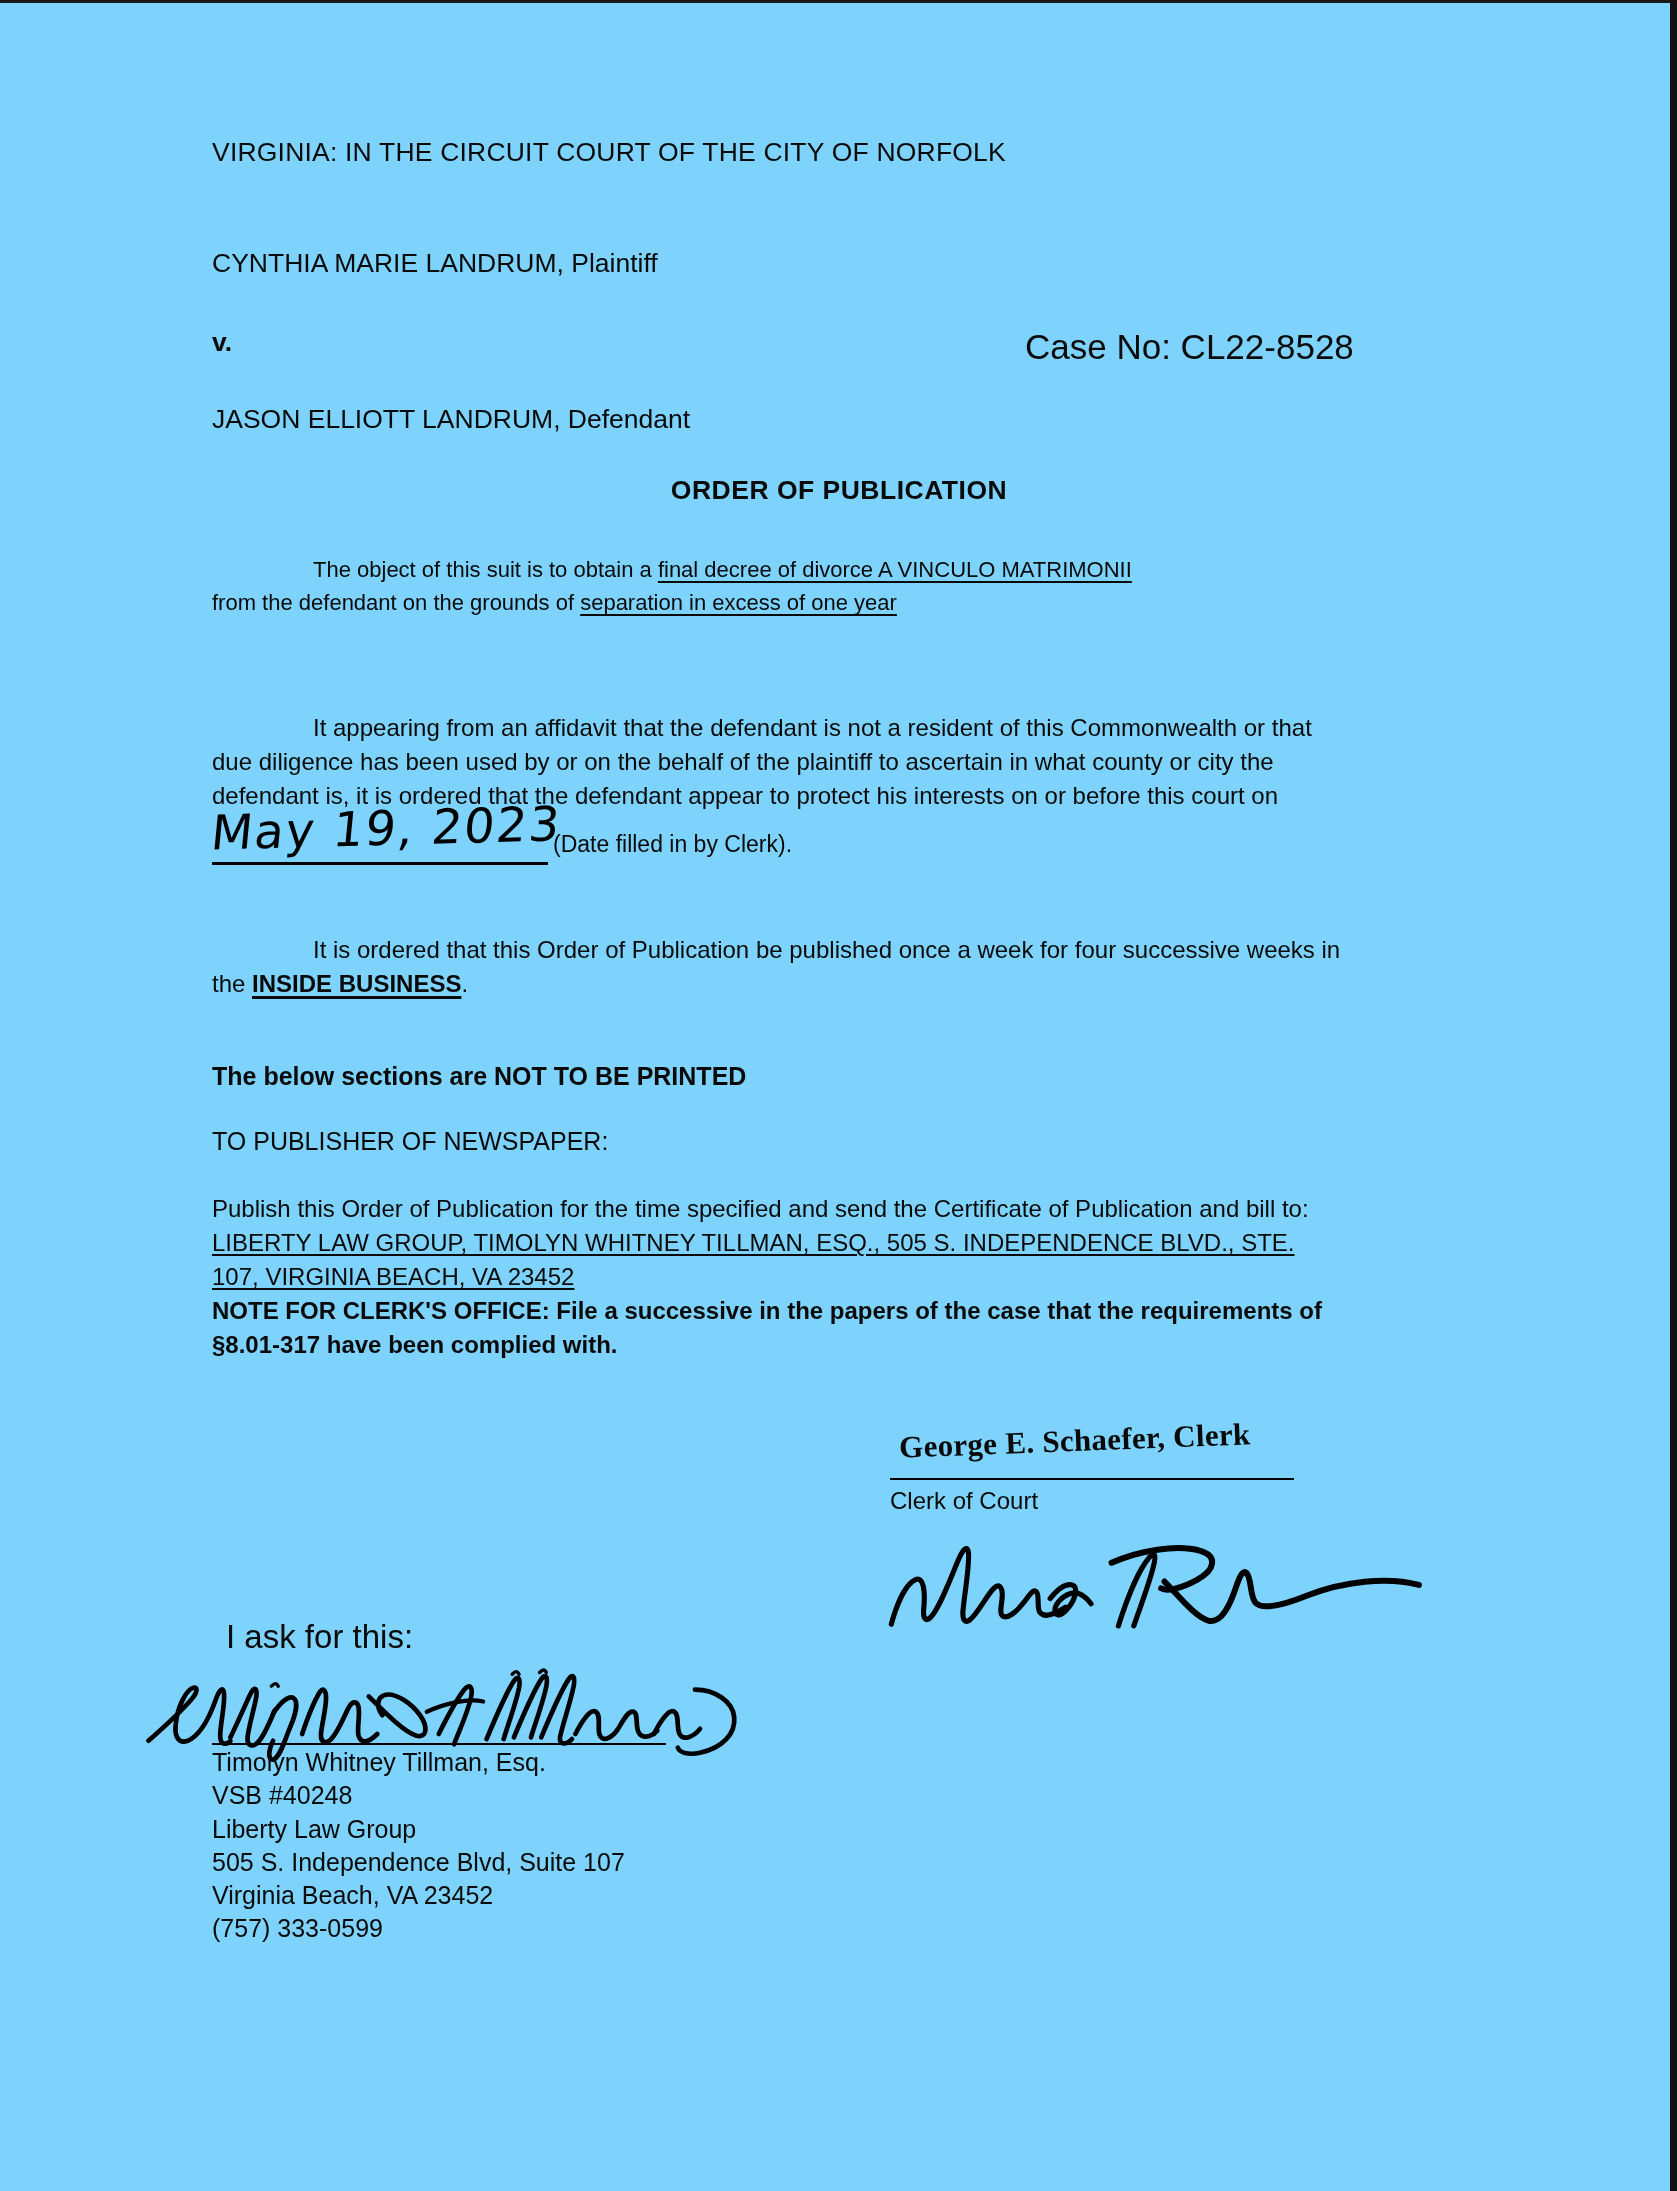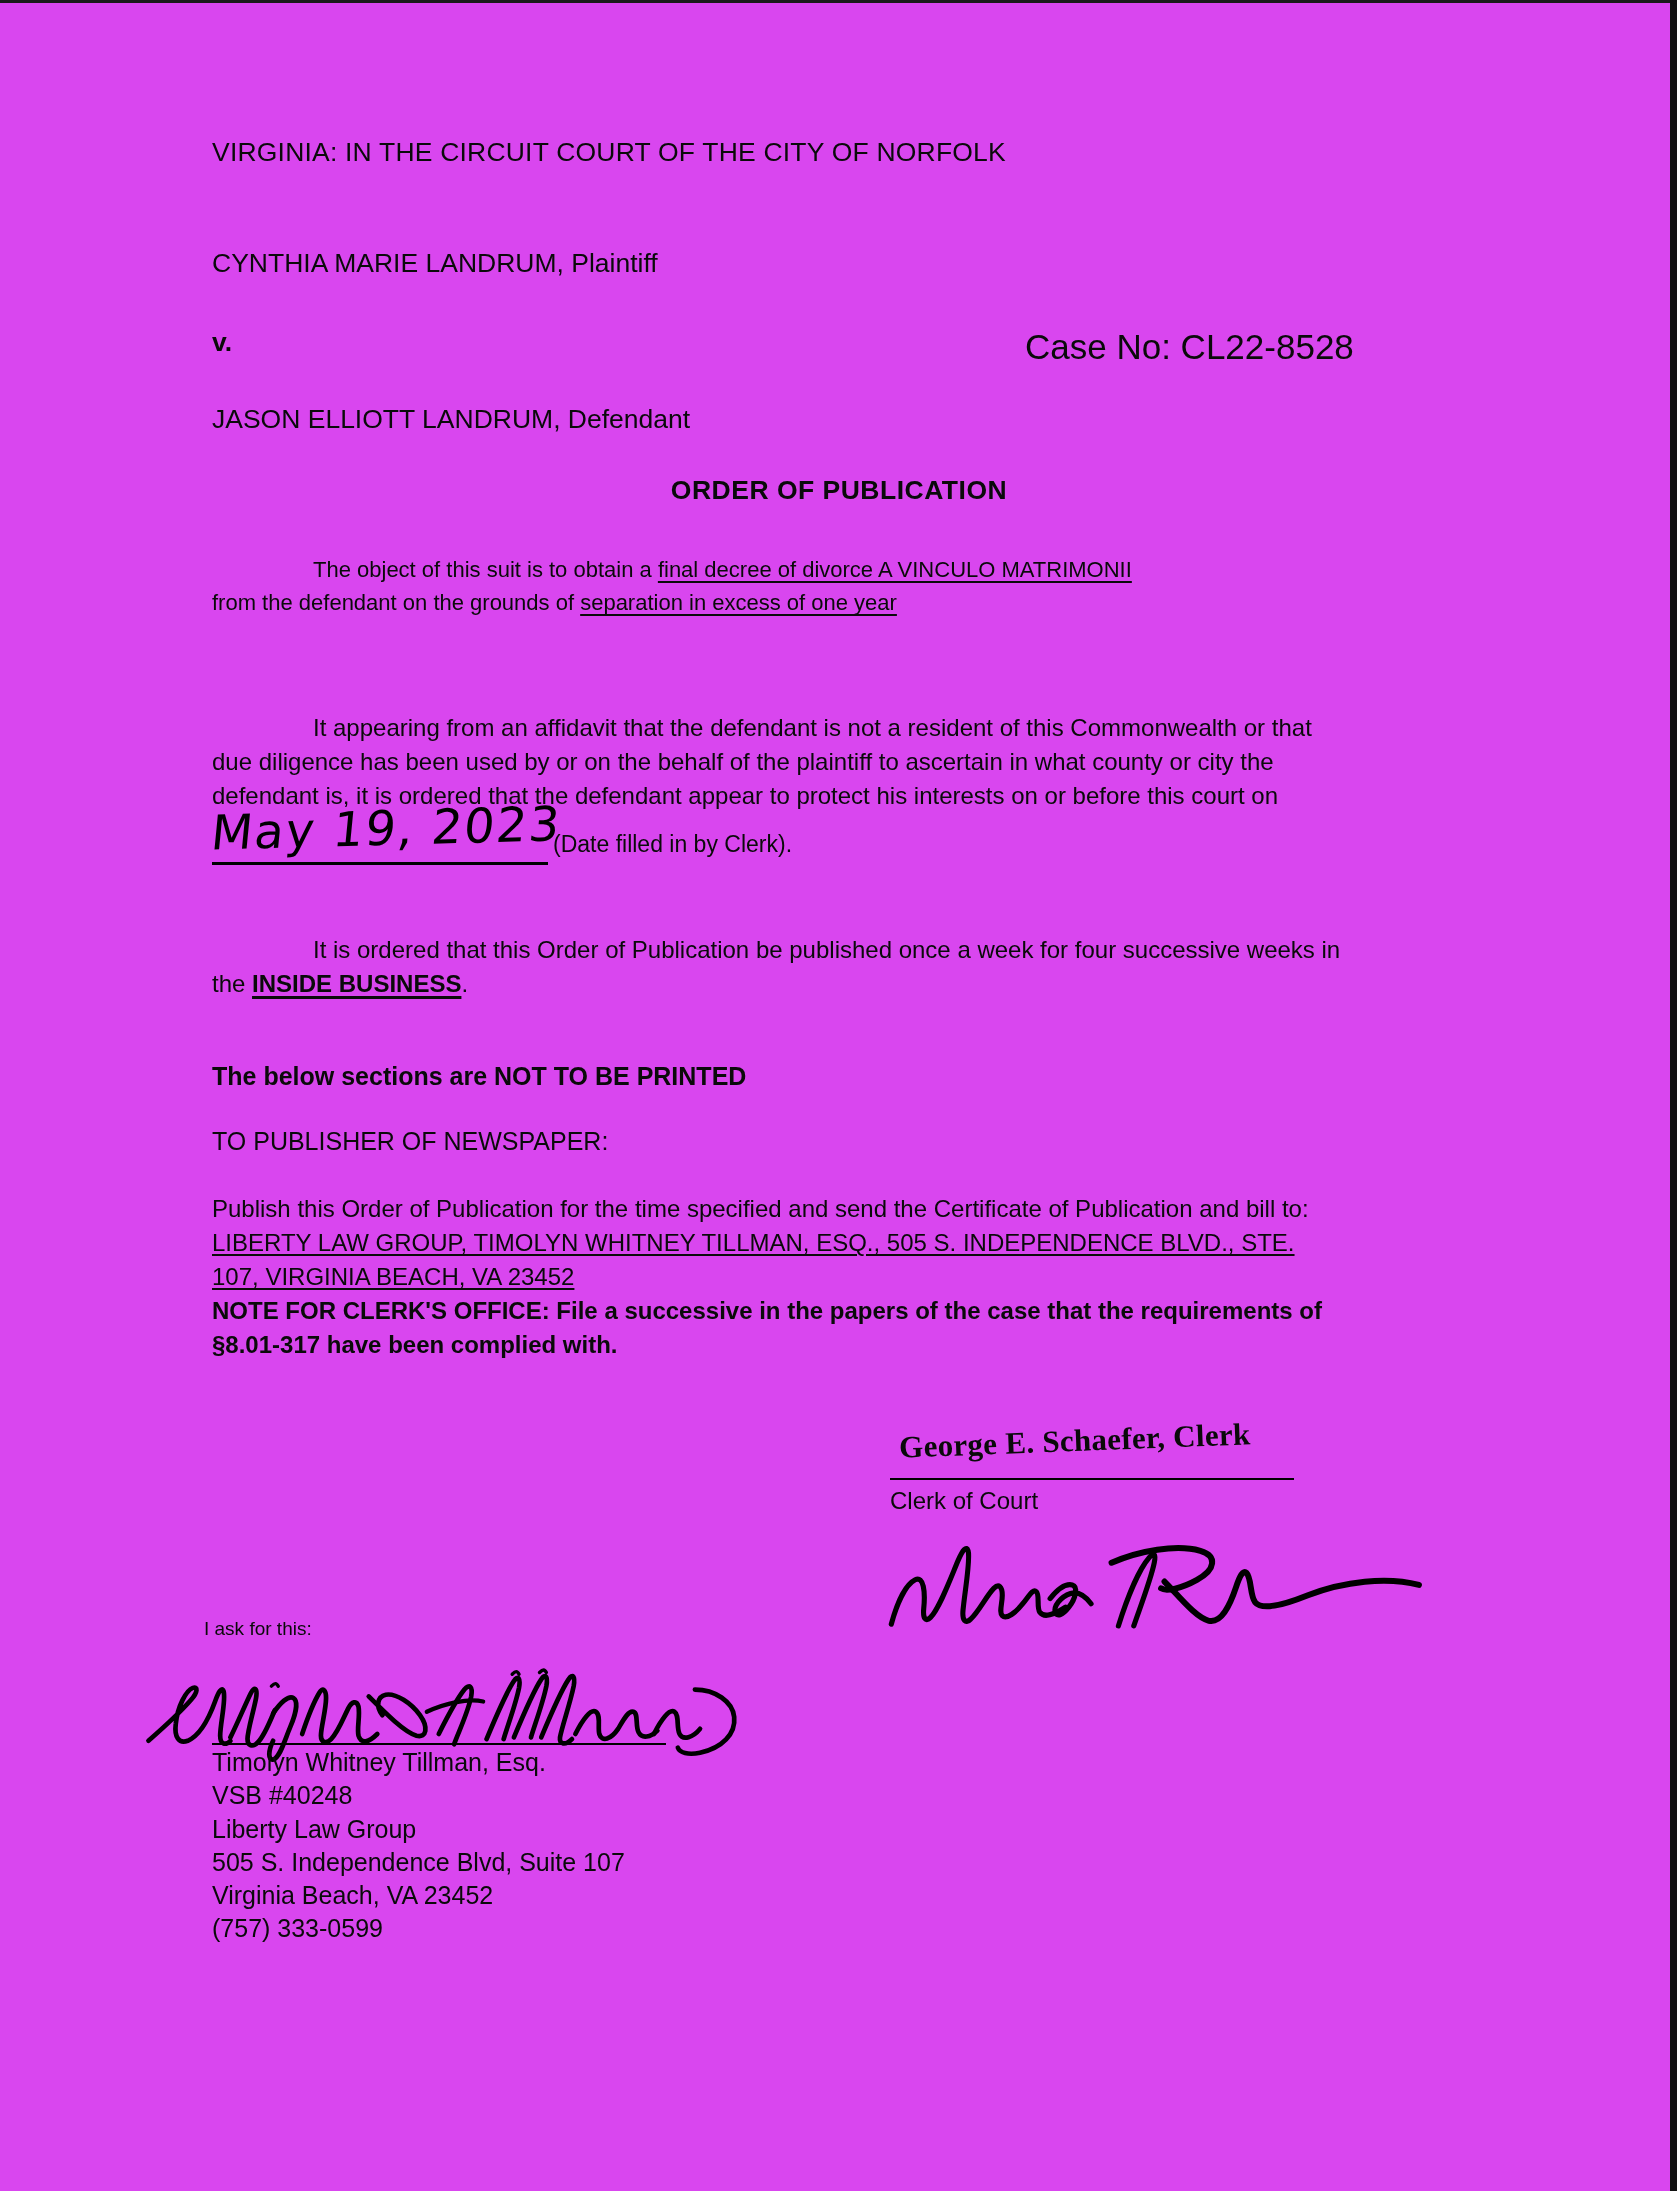--- a/index.html
+++ b/index.html
@@ -6,21 +6,21 @@
   html, body {
     margin: 0;
     padding: 0;
     background: #ffffff;
   }
 
   .page {
     position: relative;
     width: 1678px;
     height: 2192px;
-    background: #d946ef;
+    background: #7dd3fc;
     font-family: "Liberation Sans", sans-serif;
     color: #0a0a0a;
     overflow: hidden;
     box-sizing: border-box;
   }
 
   
   .scan-edge-right {
     position: absolute;
     top: 0;
@@ -241,23 +241,23 @@
     position: absolute;
     left: 882px;
     top: 1532px;
     width: 565px;
     height: 111px;
   }
 
   
   .ask-for-this {
     position: absolute;
-    left: 204px;
+    left: 226px;
     top: 1618px;
-    font-size: 19px;
+    font-size: 33px;
     text-align: center;
   }
   .atty-sig {
     position: absolute;
     left: 144px;
     top: 1652px;
     width: 651px;
     height: 111px;
   }
   .atty-rule {

